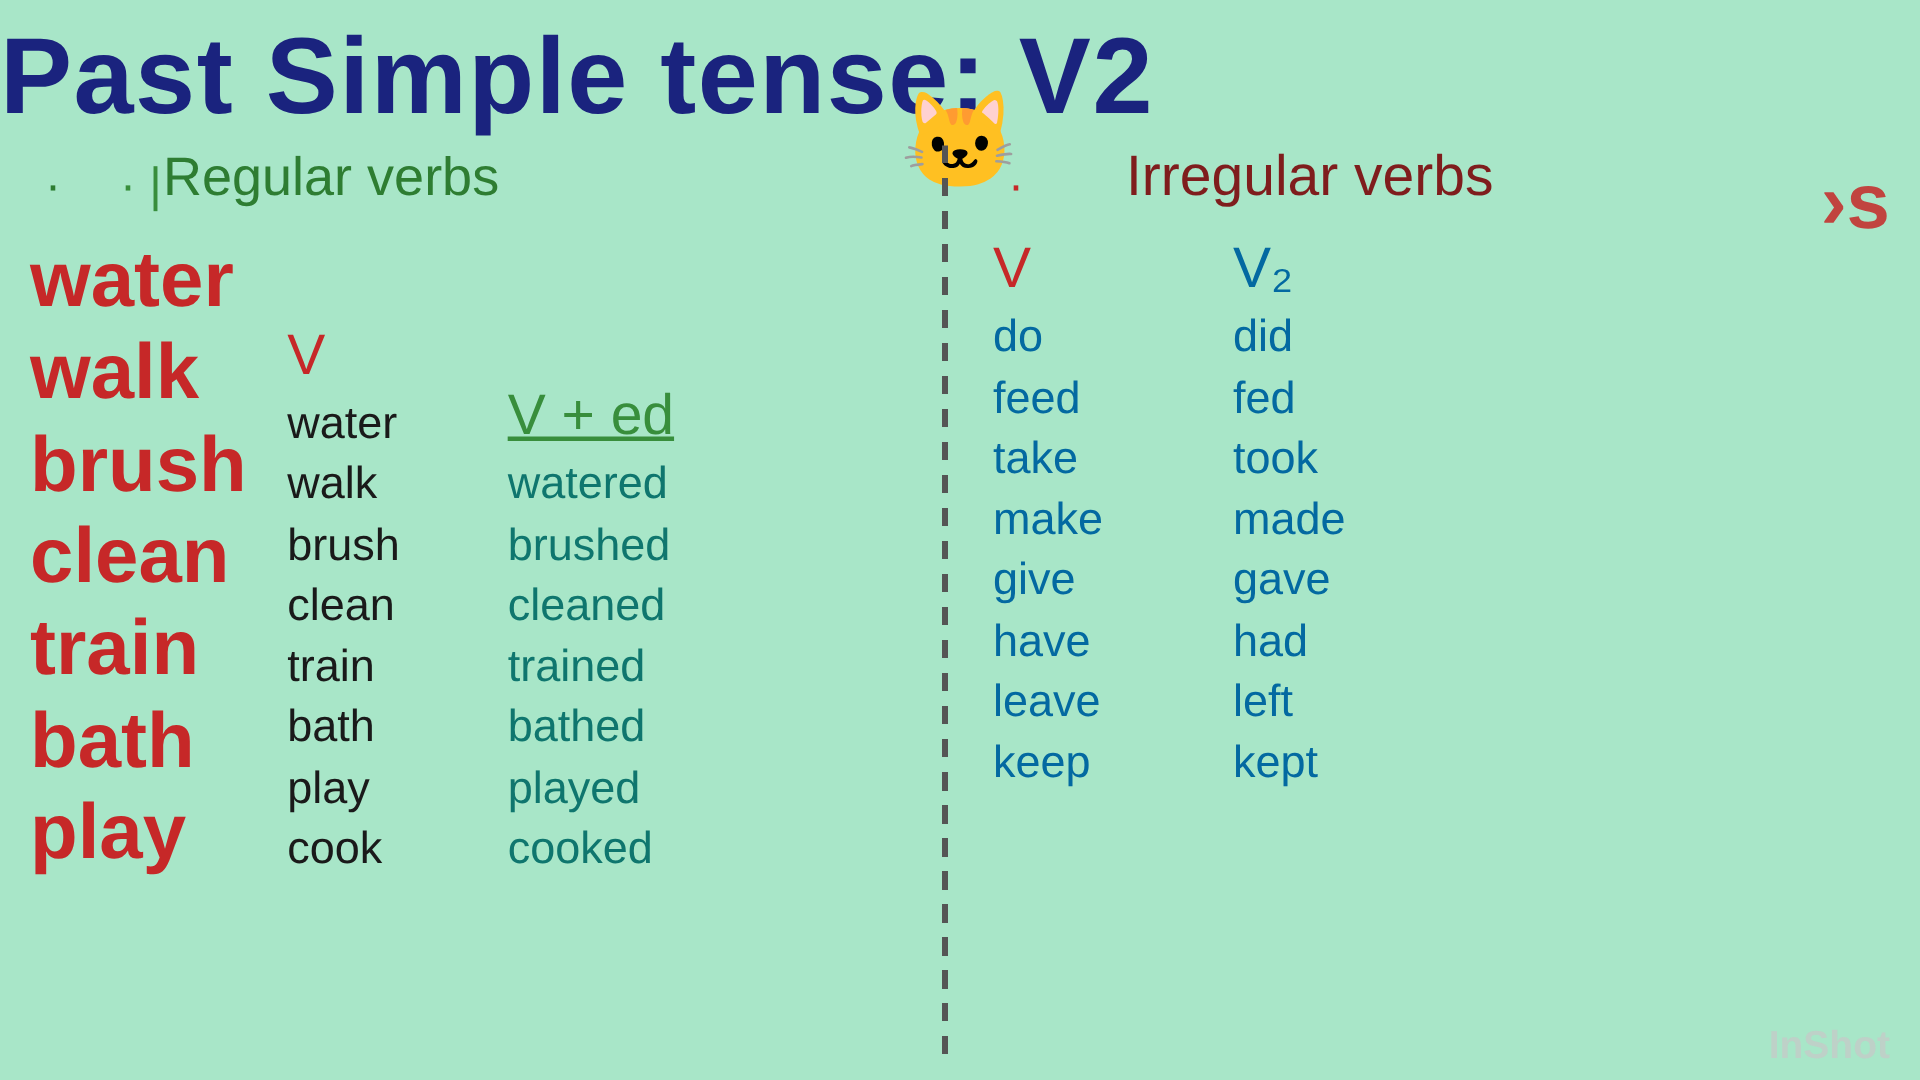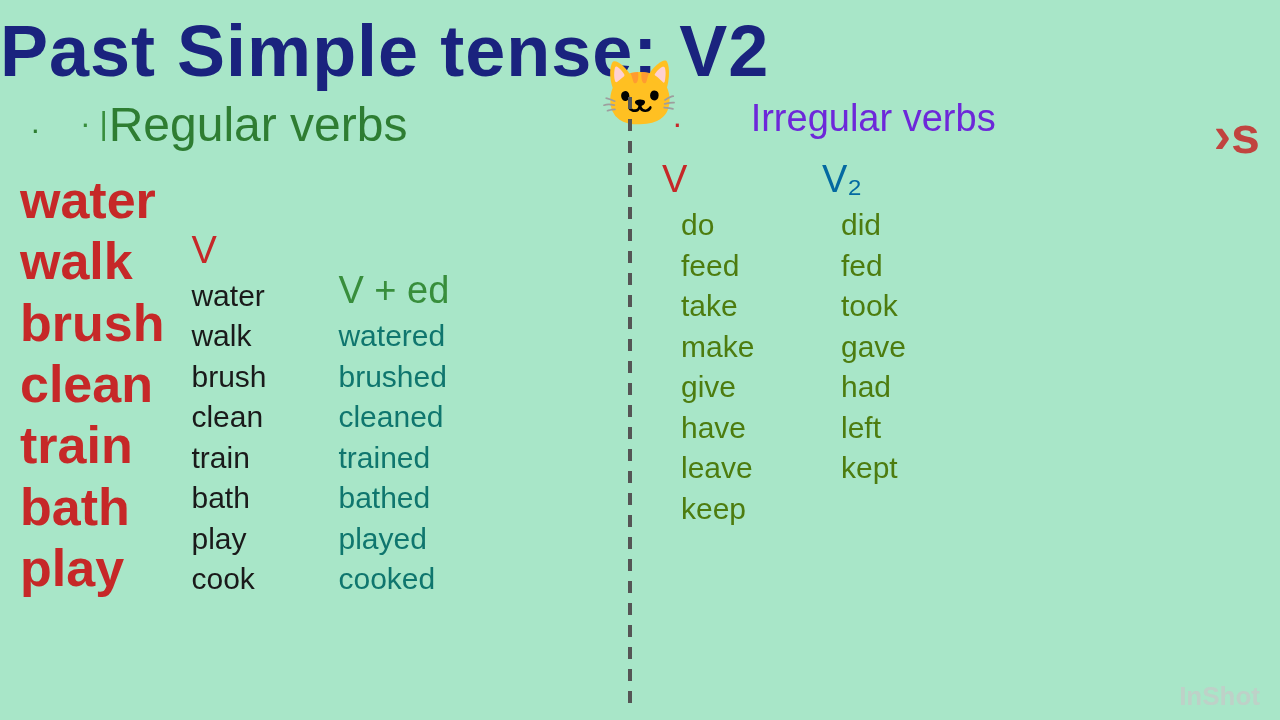--- a/index.html
+++ b/index.html
@@ -33,28 +33,28 @@
 
     
     .left-section {
       flex: 1;
       position: relative;
       padding-left: 10px;
     }
 
     .section-header-regular {
       color: #2e7d32;
-      font-size: 48px;
+      font-size: 36px;
       font-weight: normal;
       margin-bottom: 10px;
       margin-left: 60px;
     }
 
     .section-header-irregular {
-      color: #6d28d9;
+      color: #7f1d1d;
       font-size: 38px;
       font-weight: normal;
       margin-bottom: 10px;
       margin-left: 60px;
     }
 
     .bullet {
       color: #2e7d32;
       font-size: 32px;
       margin-right: 8px;
@@ -113,20 +113,21 @@
       display: flex;
       flex-direction: column;
       min-width: 160px;
     }
 
     .ved-header {
       font-size: 38px;
       color: #388e3c;
       font-weight: normal;
       margin-bottom: 4px;
+      text-decoration: underline;
     }
 
     .ved-word {
       font-size: 30px;
       color: #0f766e;
       line-height: 1.35;
     }
 
     
     .divider {
@@ -177,23 +178,22 @@
 
     .irr-v2-header {
       font-size: 38px;
       color: #0369a1;
       font-weight: normal;
       margin-bottom: 4px;
     }
 
     .irr-word {
       font-size: 30px;
-      color: #4d7c0f;
+      color: #0369a1;
       line-height: 1.35;
-      margin-left: 19px;
     }
 
     
     .top-partial-left {
       position: absolute;
       top: 105px;
       left: 80px;
       font-size: 32px;
       color: #388e3c;
     }
@@ -309,20 +309,21 @@
         <div class="irr-word">have</div>
         <div class="irr-word">leave</div>
         <div class="irr-word">keep</div>
       </div>
 
       <div class="irr-v2-col">
         <div class="irr-v2-header">V₂</div>
         <div class="irr-word">did</div>
         <div class="irr-word">fed</div>
         <div class="irr-word">took</div>
+        <div class="irr-word">made</div>
         <div class="irr-word">gave</div>
         <div class="irr-word">had</div>
         <div class="irr-word">left</div>
         <div class="irr-word">kept</div>
       </div>
     </div>
   </div>
 </div>
 
 <div class="watermark">InShot</div>

